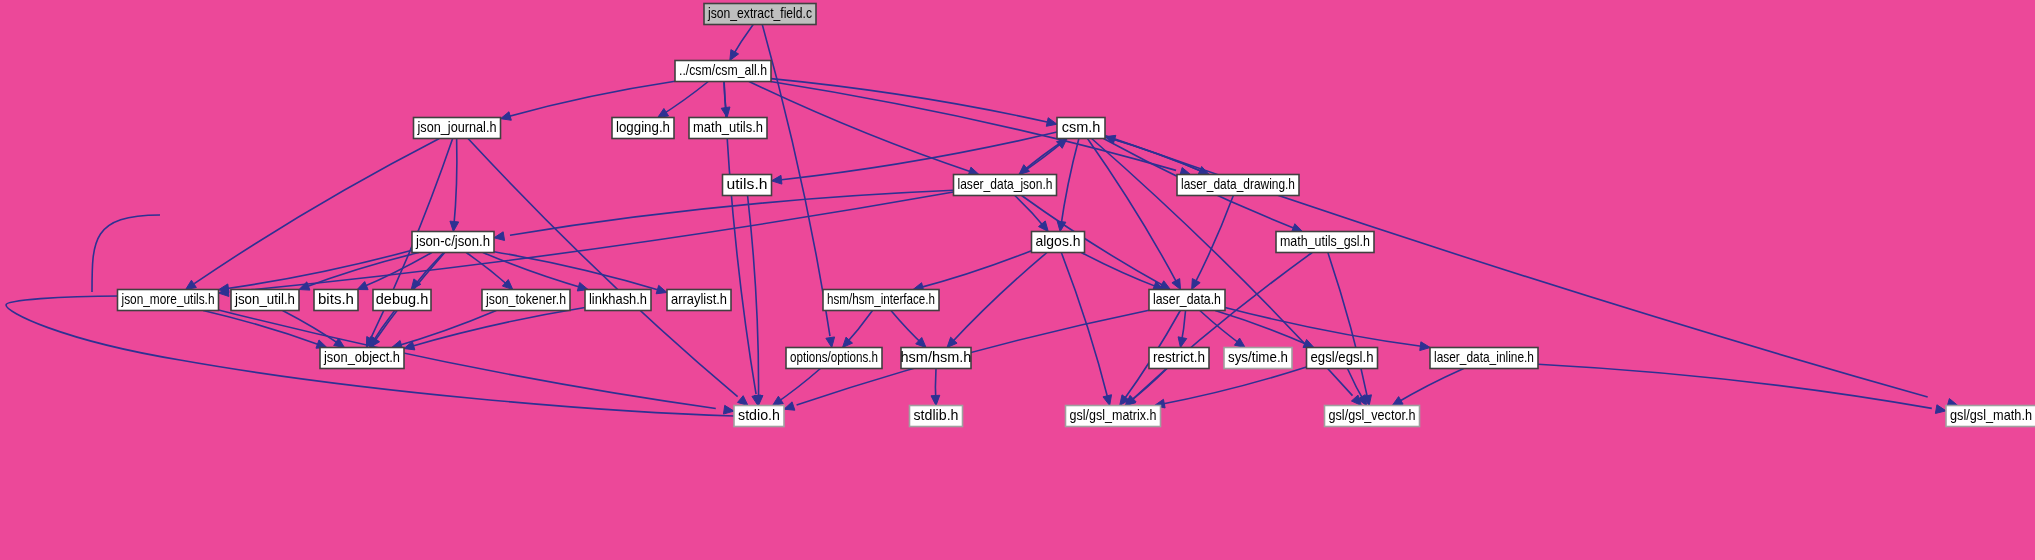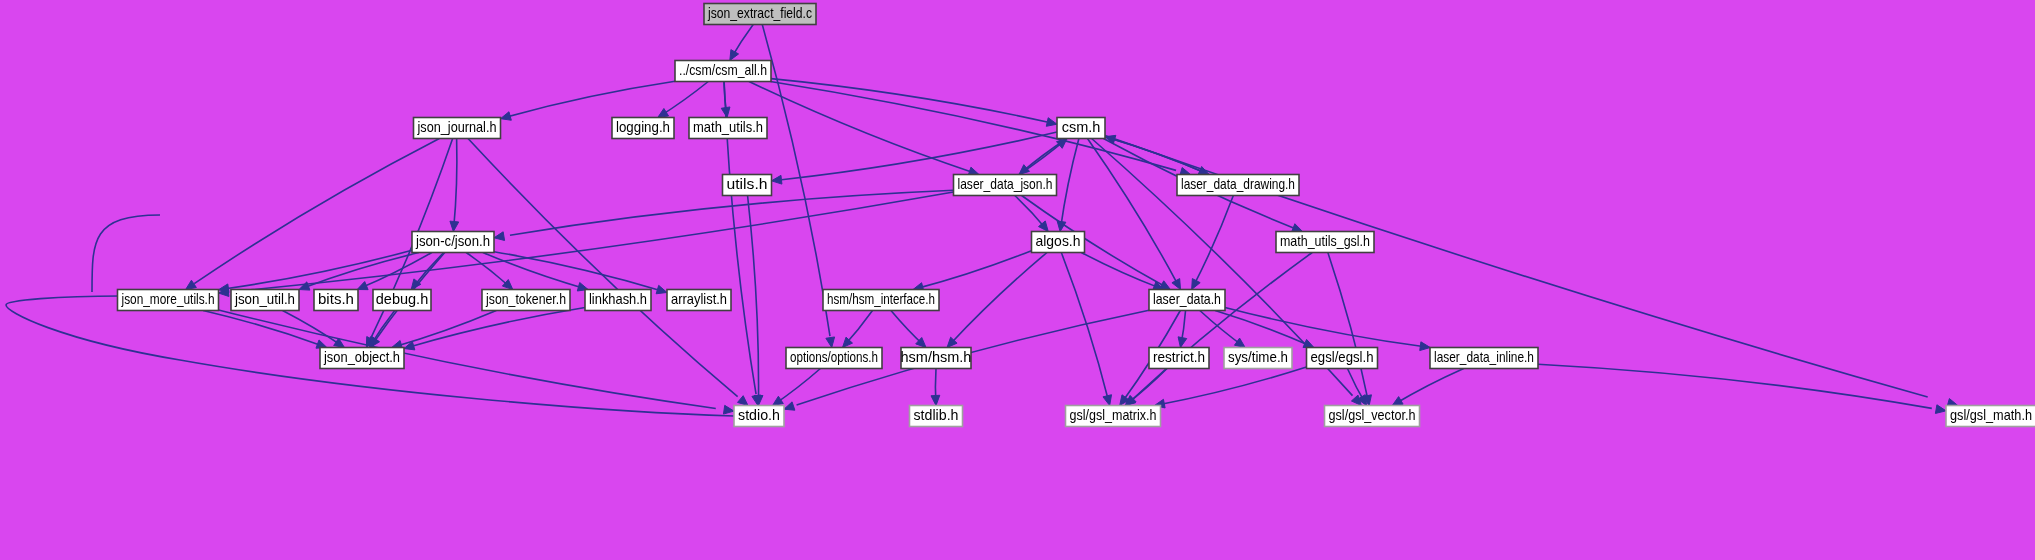--- a/index.html
+++ b/index.html
@@ -4,21 +4,21 @@
 <style>
   html, body {
     margin: 0;
     padding: 0;
     background: #ffffff;
   }
   #graph-root {
     position: relative;
     width: 2035px;
     height: 560px;
-    background: #d946ef;
+    background: #ec4899;
     font-family: "Liberation Sans", sans-serif;
     overflow: hidden;
   }
   svg#graph-svg {
     position: absolute;
     top: 0; left: 0;
     width: 2035px;
     height: 560px;
     display: block;
   }

